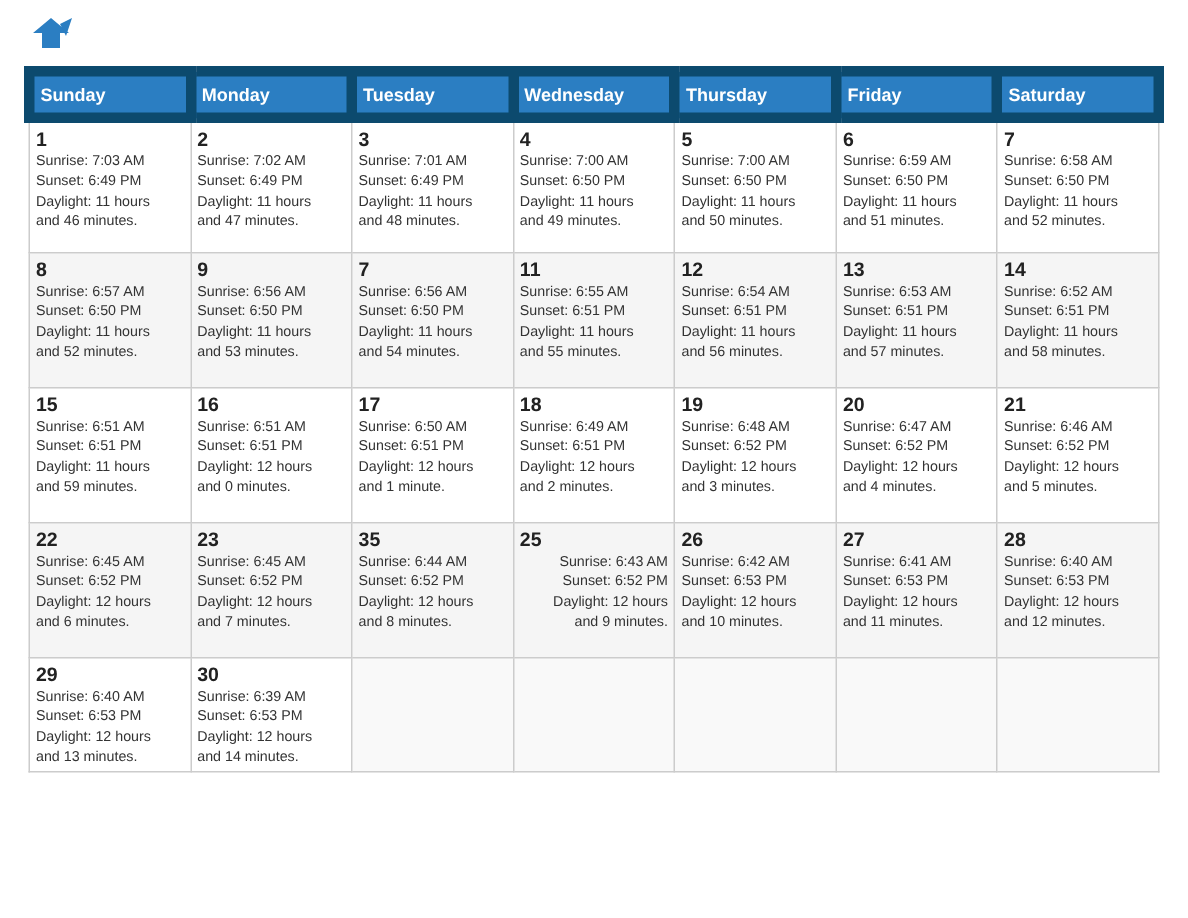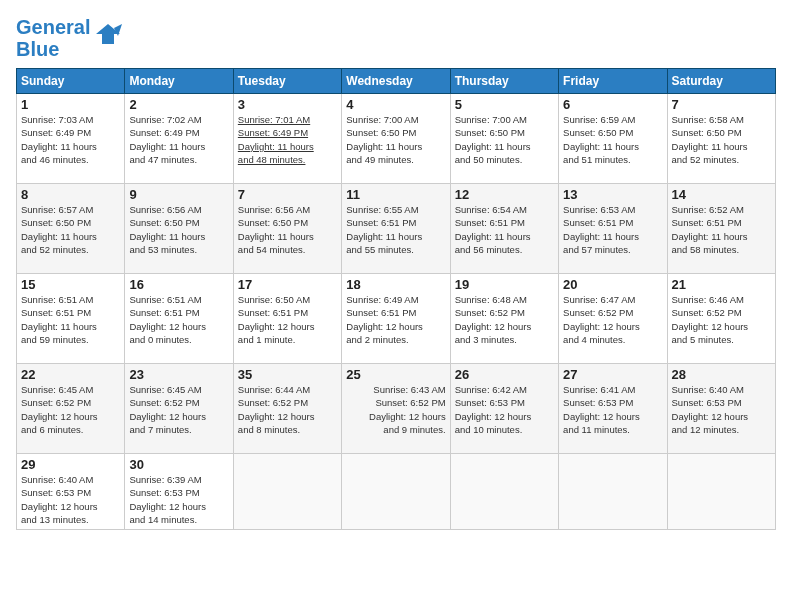--- a/index.html
+++ b/index.html
@@ -48,21 +48,21 @@
       border-collapse: collapse;
       font-size: 10.5px;
     }
     .calendar th {
       background: #2b7ec2;
       color: #fff;
       padding: 5px 4px;
       text-align: left;
       font-size: 12px;
       font-weight: bold;
-      border: 1px solid #0c4a6e;
+      border: 7px solid #0c4a6e;
     }
     .calendar td {
       border: 1px solid #ccc;
       vertical-align: top;
       padding: 3px 4px;
       width: 108px;
       min-height: 80px;
       height: 90px;
       background: #fff;
     }
@@ -87,24 +87,20 @@
     .last-row td {
       height: 70px;
     }
   </style>
 </head>
 <body>
 
 <div class="header">
   <div class="logo">
     <div style="display:flex; align-items:center;">
-      <span class="logo-text">
-        <span>General</span><br>
-        <span style="color:#2b7ec2;">Blue</span>
-      </span>
       <svg width="28" height="28" viewBox="0 0 28 28" style="margin-left:4px; margin-top:-8px;">
         <polygon points="14,4 26,14 20,14 20,24 8,24 8,14 2,14" fill="#2b7ec2"></polygon>
         <polygon points="20,8 28,4 24,16" fill="#2b7ec2"></polygon>
       </svg>
     </div>
   </div>
   <div class="title-block">
   </div>
 </div>
 
@@ -131,21 +127,21 @@
         </td>
         <td>
           <span class="day-num">2</span>
           <div class="day-info" style="white-space: pre-line;">Sunrise: 7:02 AM
 Sunset: 6:49 PM
 Daylight: 11 hours
 and 47 minutes.</div>
         </td>
         <td>
           <span class="day-num">3</span>
-          <div class="day-info" style="white-space: pre-line; text-decoration: underline;">Sunrise: 7:01 AM
+          <div class="day-info" style="white-space: pre-line;">Sunrise: 7:01 AM
 Sunset: 6:49 PM
 Daylight: 11 hours
 and 48 minutes.</div>
         </td>
         <td>
           <span class="day-num">4</span>
           <div class="day-info" style="white-space: pre-line;">Sunrise: 7:00 AM
 Sunset: 6:50 PM
 Daylight: 11 hours
 and 49 minutes.</div>

